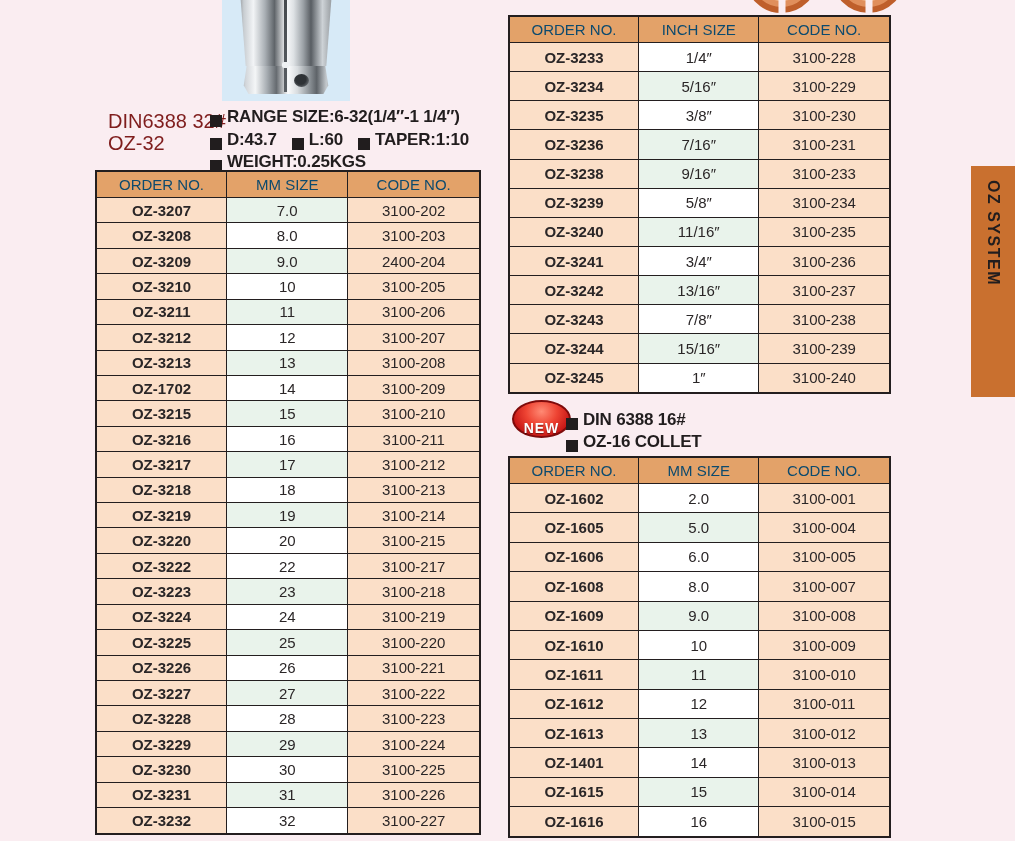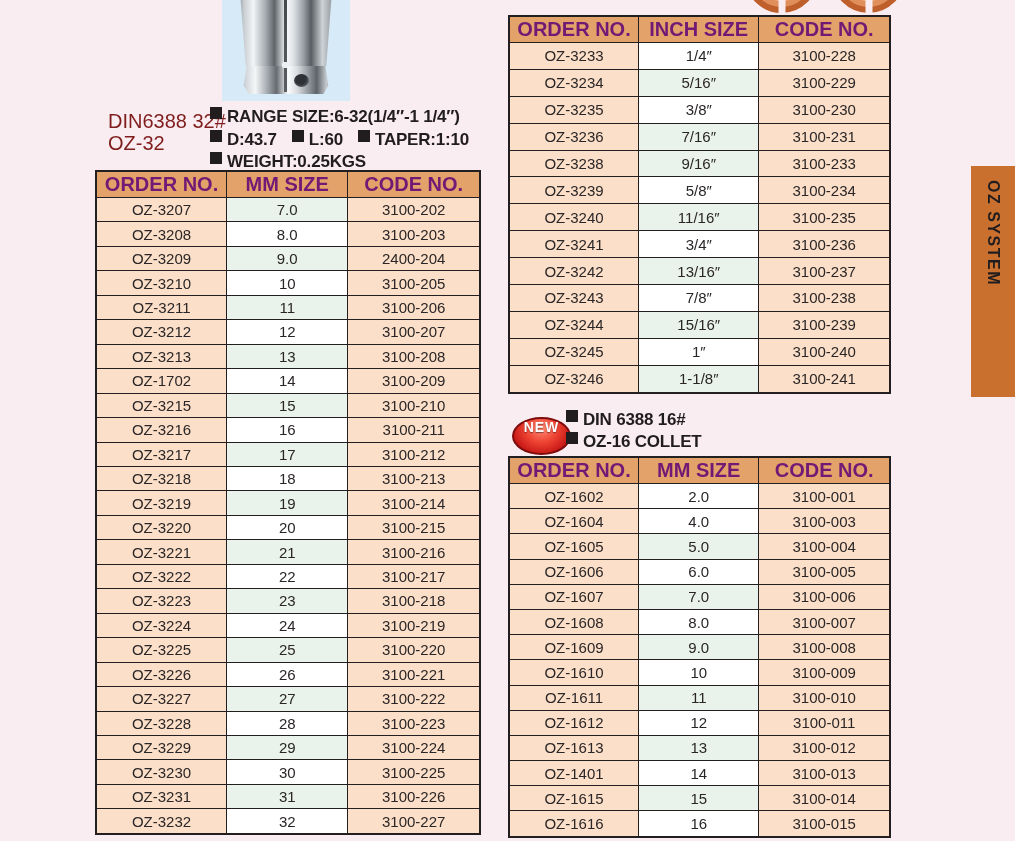--- a/index.html
+++ b/index.html
@@ -28,28 +28,28 @@
     background:var(--logo-orange,#E08F5C);border:6px solid var(--logo-outline,#BF5F2B)}
   .logo-circle::before{content:"";position:absolute;inset:6px;border-radius:50%;border:5px solid #F0BA8D}
   .logo-circle::after{content:"";position:absolute;left:50%;transform:translateX(-50%);bottom:-7px;width:7px;height:22px;background:var(--page-bg,#FAEDF1)}
   #logo-circle-1{left:745px}
   #logo-circle-2{left:832px}
 
   
   #model-block{left:108px;top:110px;font-size:20px;line-height:22px;color:#7f1d1d;white-space:nowrap}
   #spec-block{left:210px;top:106px}
   .spec-line{display:flex;align-items:center;height:22.5px;white-space:nowrap}
-  .spec-item{display:flex;align-items:flex-start;margin-right:15px}
+  .spec-item{display:flex;align-items:flex-end;margin-right:15px}
   .bullet{width:12px;height:12px;background:#211d1e;margin-right:5px;flex:none}
   .spec-text{font-weight:bold;font-size:17px;color:#211d1e;letter-spacing:-0.2px}
 
   
-  #new-badge{left:512px;top:417px;width:55px;height:34px;border-radius:50%;
+  #new-badge{left:512px;top:400px;width:55px;height:34px;border-radius:50%;
     background:radial-gradient(ellipse at 50% 28%,#FF8A74 0%,#EE4433 40%,#C41414 78%,#A80F0F 100%);
-    border:2px solid #7E0B0B;display:flex;align-items:flex-start;justify-content:center}
+    border:2px solid #7E0B0B;display:flex;align-items:flex-end;justify-content:center}
   #new-badge span{color:#fff;font-weight:bold;font-size:14px;letter-spacing:1px;text-shadow:0 1px 1px rgba(0,0,0,.45)}
   #new-specs{left:566px;top:409px}
   #new-specs .spec-line{height:22px}
 
   
   #side-tab{left:971px;top:166px;width:44px;height:231px;background:var(--side-tab-bg,#C9702F)}
   #side-tab span{position:absolute;top:14px;left:50%;transform:translateX(-50%);
     writing-mode:vertical-rl;font-weight:bold;font-size:16px;letter-spacing:1.5px;color:#211d1e;white-space:nowrap}
 
   
@@ -57,23 +57,23 @@
   #tbl-left{left:95px;top:170px;width:386px;height:665px}
   #tbl-r1{left:508px;top:15px;width:383px;height:379px}
   #tbl-r2{left:508px;top:456px;width:383px;height:382px}
   .data-table{border-collapse:collapse;table-layout:fixed;width:100%;height:100%;
     border:2.5px solid var(--border-dark,#231E1F)}
   .data-table col:nth-child(1){width:34%}
   .data-table col:nth-child(2){width:31.6%}
   .data-table col:nth-child(3){width:34.4%}
   .data-table th,.data-table td{border:1.5px solid var(--border-dark,#231E1F);
     text-align:center;vertical-align:middle;padding:0;overflow:hidden;white-space:nowrap}
-  .data-table th{background:var(--table-header-bg,#E3A269);font-weight:bold;font-size:20px;height:25px;color:#701a75}
+  .data-table th{background:var(--table-header-bg,#E3A269);font-weight:normal;font-size:15px;height:25px;color:#0c4a6e}
   .data-table td{font-size:15px;color:#2a2627}
-  td.c-order{background:var(--row-peach,#FBDFC8);font-weight:normal}
+  td.c-order{background:var(--row-peach,#FBDFC8);font-weight:bold}
   td.c-code{background:var(--row-peach,#FBDFC8)}
   td.c-size.even{background:var(--row-white,#FFFFFF)}
   td.c-size.odd{background:var(--row-mint,#E9F3EB)}
 </style>
 </head>
 <body>
 
 <div class="abs" id="photo-box">
   <div class="collet-upper"></div>
   <div class="collet-lower"></div>
@@ -198,25 +198,20 @@
           <td class="c-order">OZ-3219</td>
           <td class="c-size odd">19</td>
           <td class="c-code">3100-214</td>
         </tr>
         <tr>
           <td class="c-order">OZ-3220</td>
           <td class="c-size even">20</td>
           <td class="c-code">3100-215</td>
         </tr>
         <tr>
-          <td class="c-order">OZ-3221</td>
-          <td class="c-size odd">21</td>
-          <td class="c-code">3100-216</td>
-        </tr>
-        <tr>
           <td class="c-order">OZ-3222</td>
           <td class="c-size even">22</td>
           <td class="c-code">3100-217</td>
         </tr>
         <tr>
           <td class="c-order">OZ-3223</td>
           <td class="c-size odd">23</td>
           <td class="c-code">3100-218</td>
         </tr>
         <tr>
@@ -335,25 +330,20 @@
         </tr>
         <tr>
           <td class="c-order">OZ-3244</td>
           <td class="c-size odd">15/16″</td>
           <td class="c-code">3100-239</td>
         </tr>
         <tr>
           <td class="c-order">OZ-3245</td>
           <td class="c-size even">1″</td>
           <td class="c-code">3100-240</td>
-        </tr>
-        <tr>
-          <td class="c-order">OZ-3246</td>
-          <td class="c-size odd">1-1/8″</td>
-          <td class="c-code">3100-241</td>
         </tr>
       </tbody>
     </table>
   </div>
 
 <div class="abs" id="new-badge">
   <span>NEW</span>
 </div>
 <div class="abs" id="new-specs">
     <div class="spec-line">
@@ -384,40 +374,30 @@
           <th>CODE NO.</th>
         </tr>
       </thead>
       <tbody>
         <tr>
           <td class="c-order">OZ-1602</td>
           <td class="c-size even">2.0</td>
           <td class="c-code">3100-001</td>
         </tr>
         <tr>
-          <td class="c-order">OZ-1604</td>
-          <td class="c-size even">4.0</td>
-          <td class="c-code">3100-003</td>
-        </tr>
-        <tr>
           <td class="c-order">OZ-1605</td>
           <td class="c-size odd">5.0</td>
           <td class="c-code">3100-004</td>
         </tr>
         <tr>
           <td class="c-order">OZ-1606</td>
           <td class="c-size even">6.0</td>
           <td class="c-code">3100-005</td>
         </tr>
         <tr>
-          <td class="c-order">OZ-1607</td>
-          <td class="c-size odd">7.0</td>
-          <td class="c-code">3100-006</td>
-        </tr>
-        <tr>
           <td class="c-order">OZ-1608</td>
           <td class="c-size even">8.0</td>
           <td class="c-code">3100-007</td>
         </tr>
         <tr>
           <td class="c-order">OZ-1609</td>
           <td class="c-size odd">9.0</td>
           <td class="c-code">3100-008</td>
         </tr>
         <tr>

